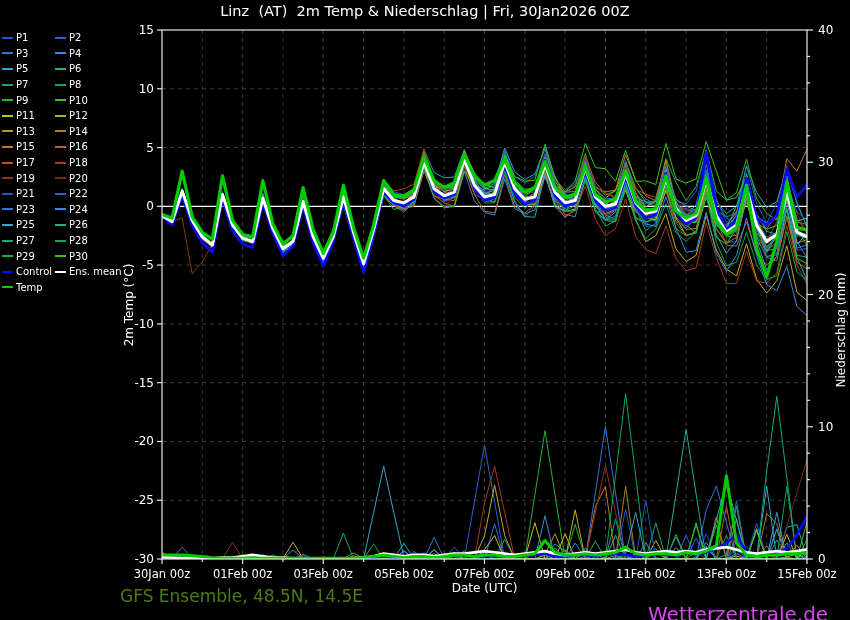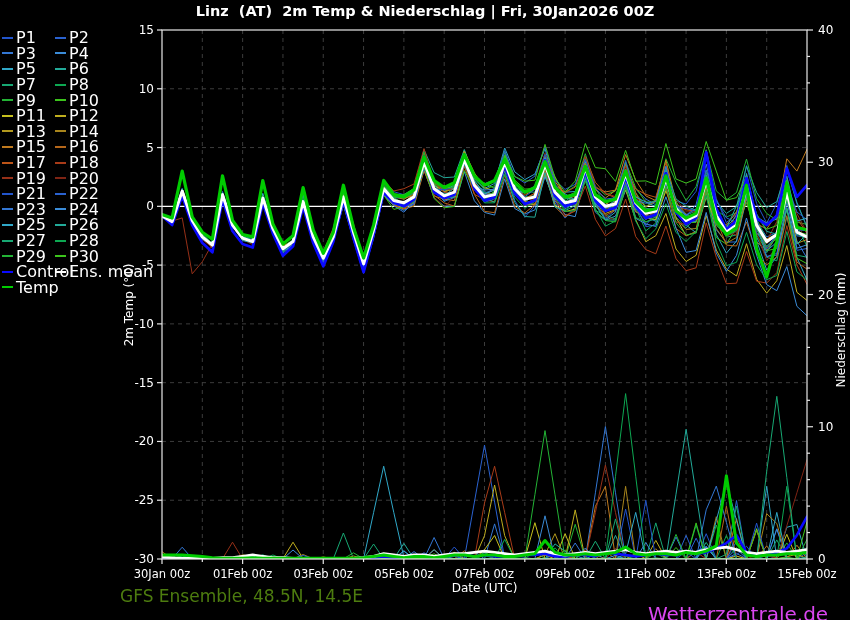--- a/index.html
+++ b/index.html
@@ -1,20 +1,20 @@
 <!DOCTYPE html>
 <html><head>
 <meta charset="utf-8">
 <style>
   html,body{margin:0;padding:0;background:#000;width:850px;height:620px;overflow:hidden;}
   body{position:relative;font-family:"DejaVu Sans","Liberation Sans",sans-serif;color:#fff;}
   #title{position:absolute;top:3px;left:0;width:850px;text-align:center;
-         font-size:14.5px;font-weight:bold;white-space:pre;color:#fff;}
+         font-size:14.5px;font-weight:normal;white-space:pre;color:#fff;}
   #legend{position:absolute;left:2px;top:30px;display:grid;
-          grid-template-columns:53px auto;grid-auto-rows:15.6px;font-size:16px;color:#fff;}
+          grid-template-columns:53px auto;grid-auto-rows:15.6px;font-size:10px;color:#fff;}
   .li{display:flex;align-items:center;white-space:nowrap;}
   .sw{display:inline-block;width:11px;height:2px;margin-right:3px;flex:0 0 11px;}
   #chart{position:absolute;left:0;top:0;}
   #footer-left{position:absolute;left:120px;top:586px;font-size:17px;color:#4d7c0f;}
   #footer-right{position:absolute;left:648px;top:602px;font-size:20px;color:#d946ef;}
   svg text{fill:#fff;font-family:"DejaVu Sans","Liberation Sans",sans-serif;}
 </style>
 </head>
 <body>
 

